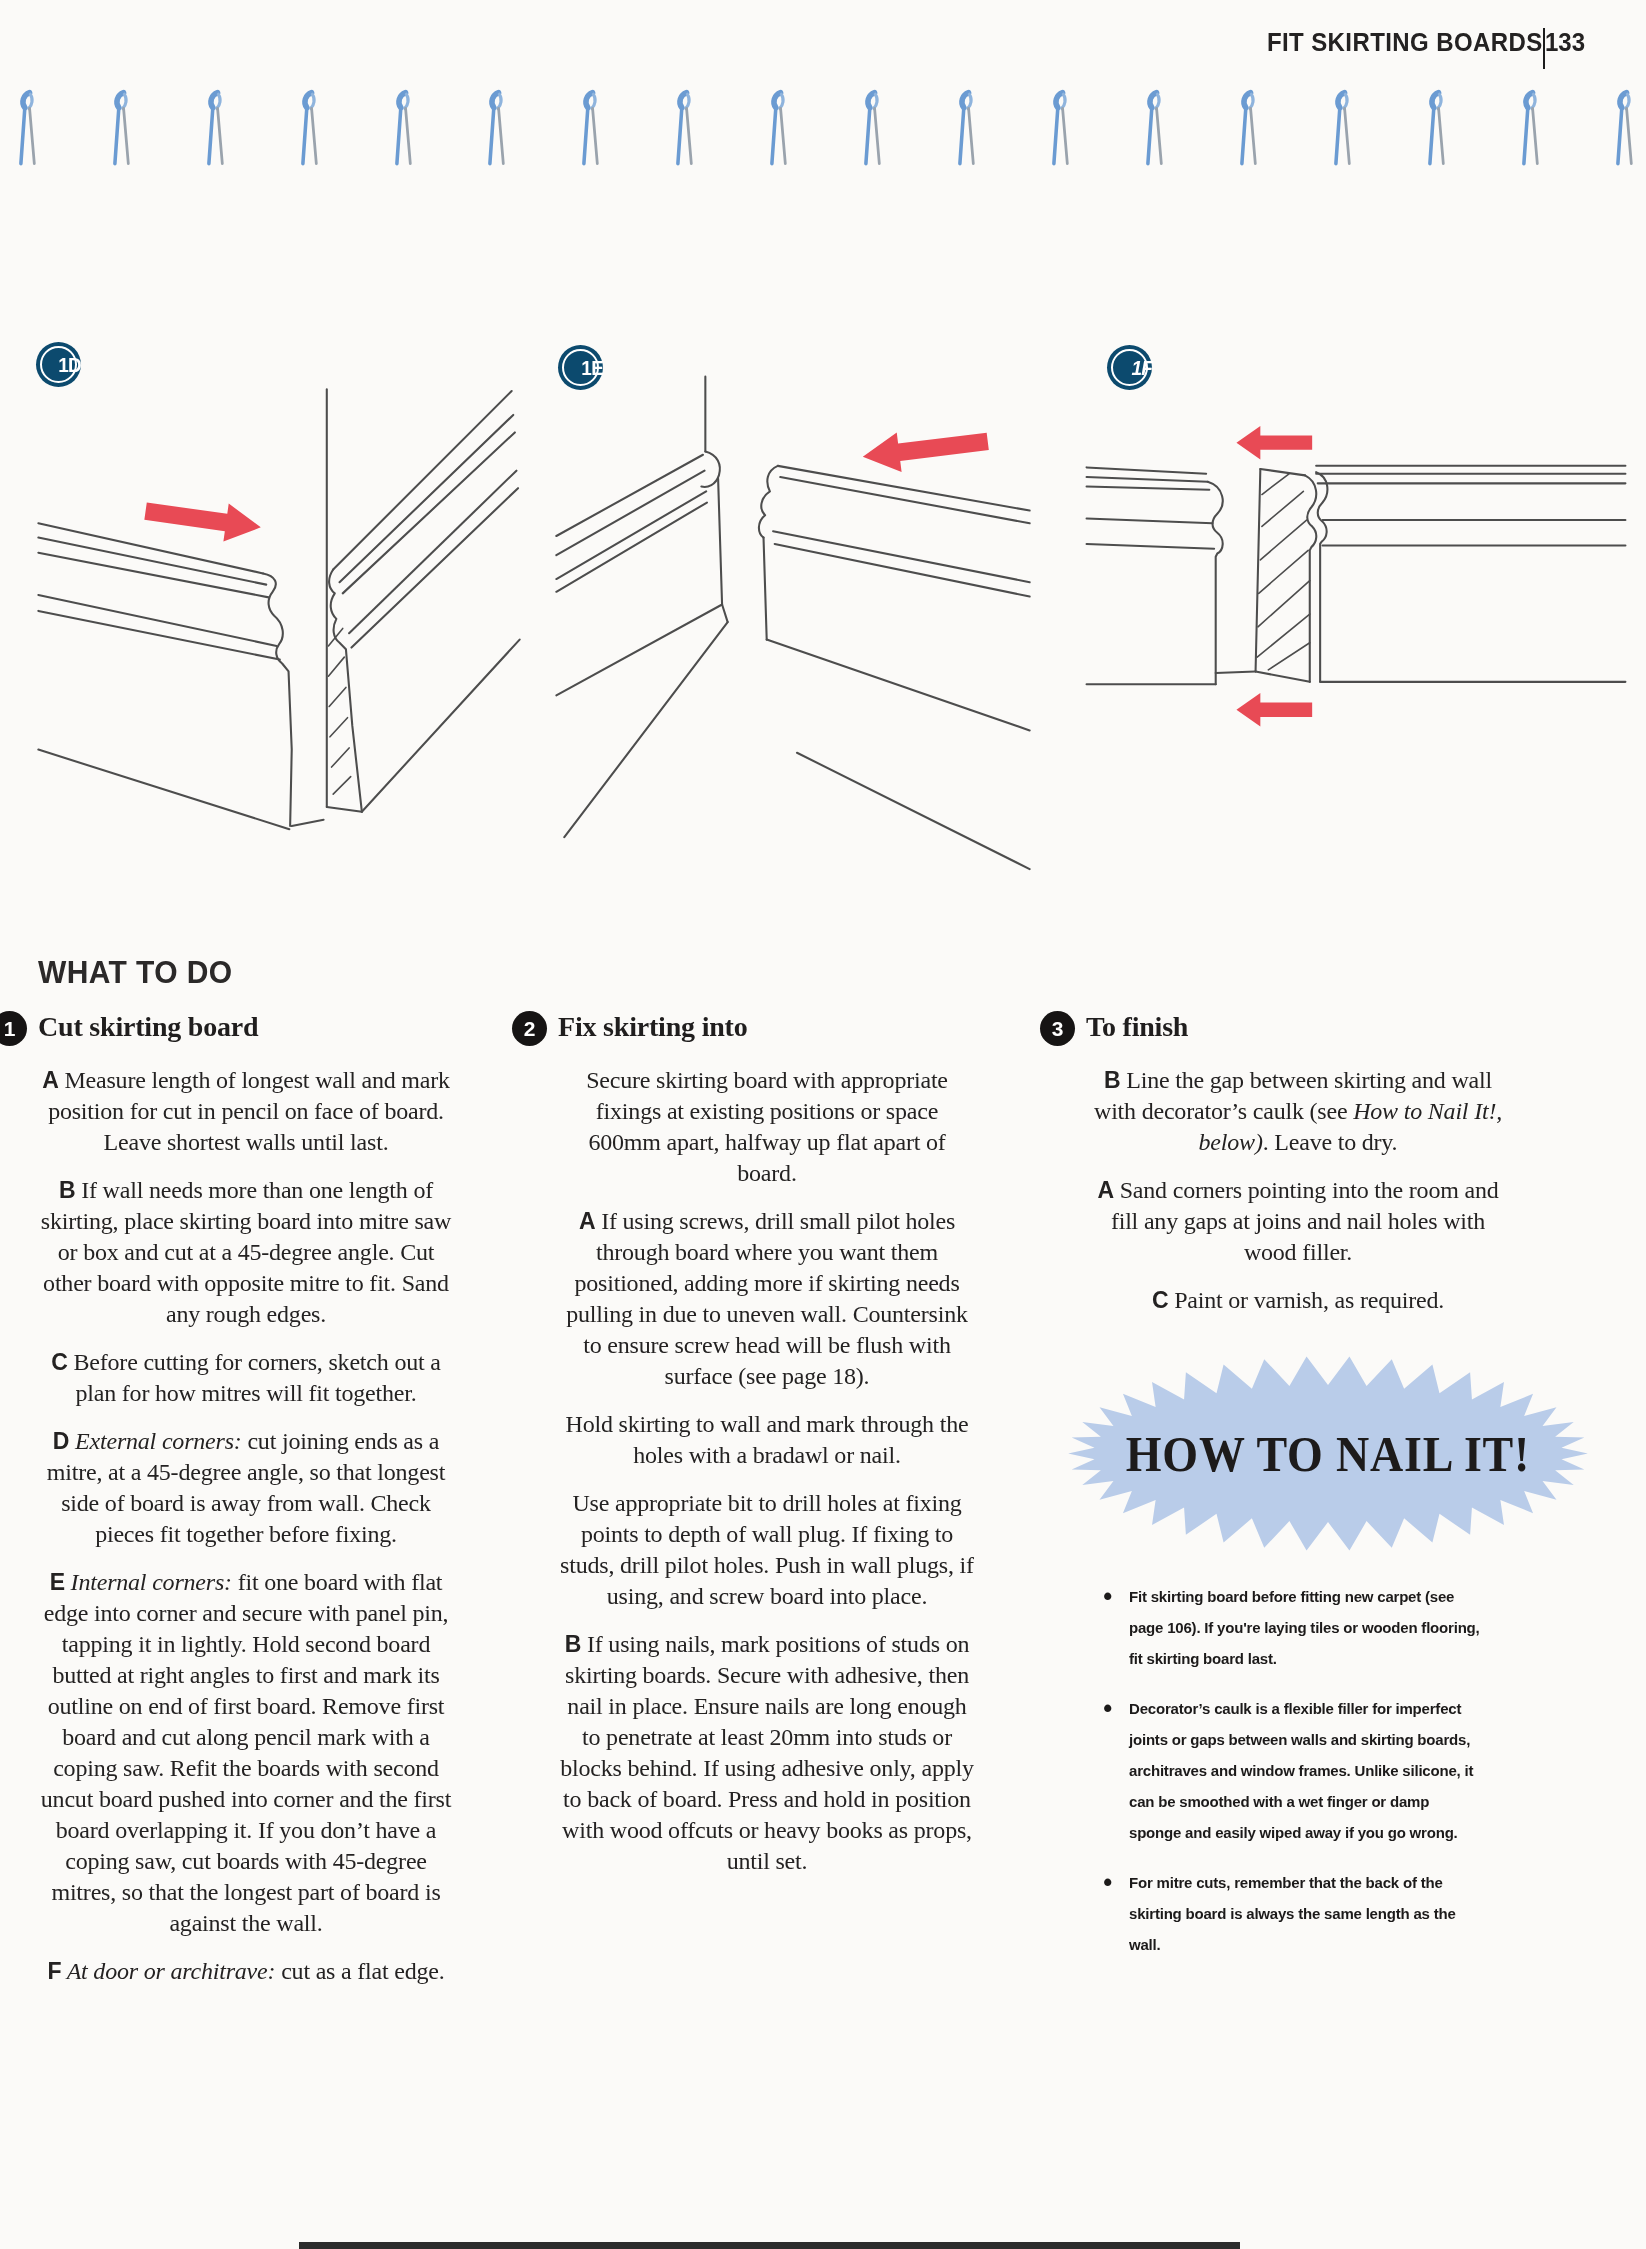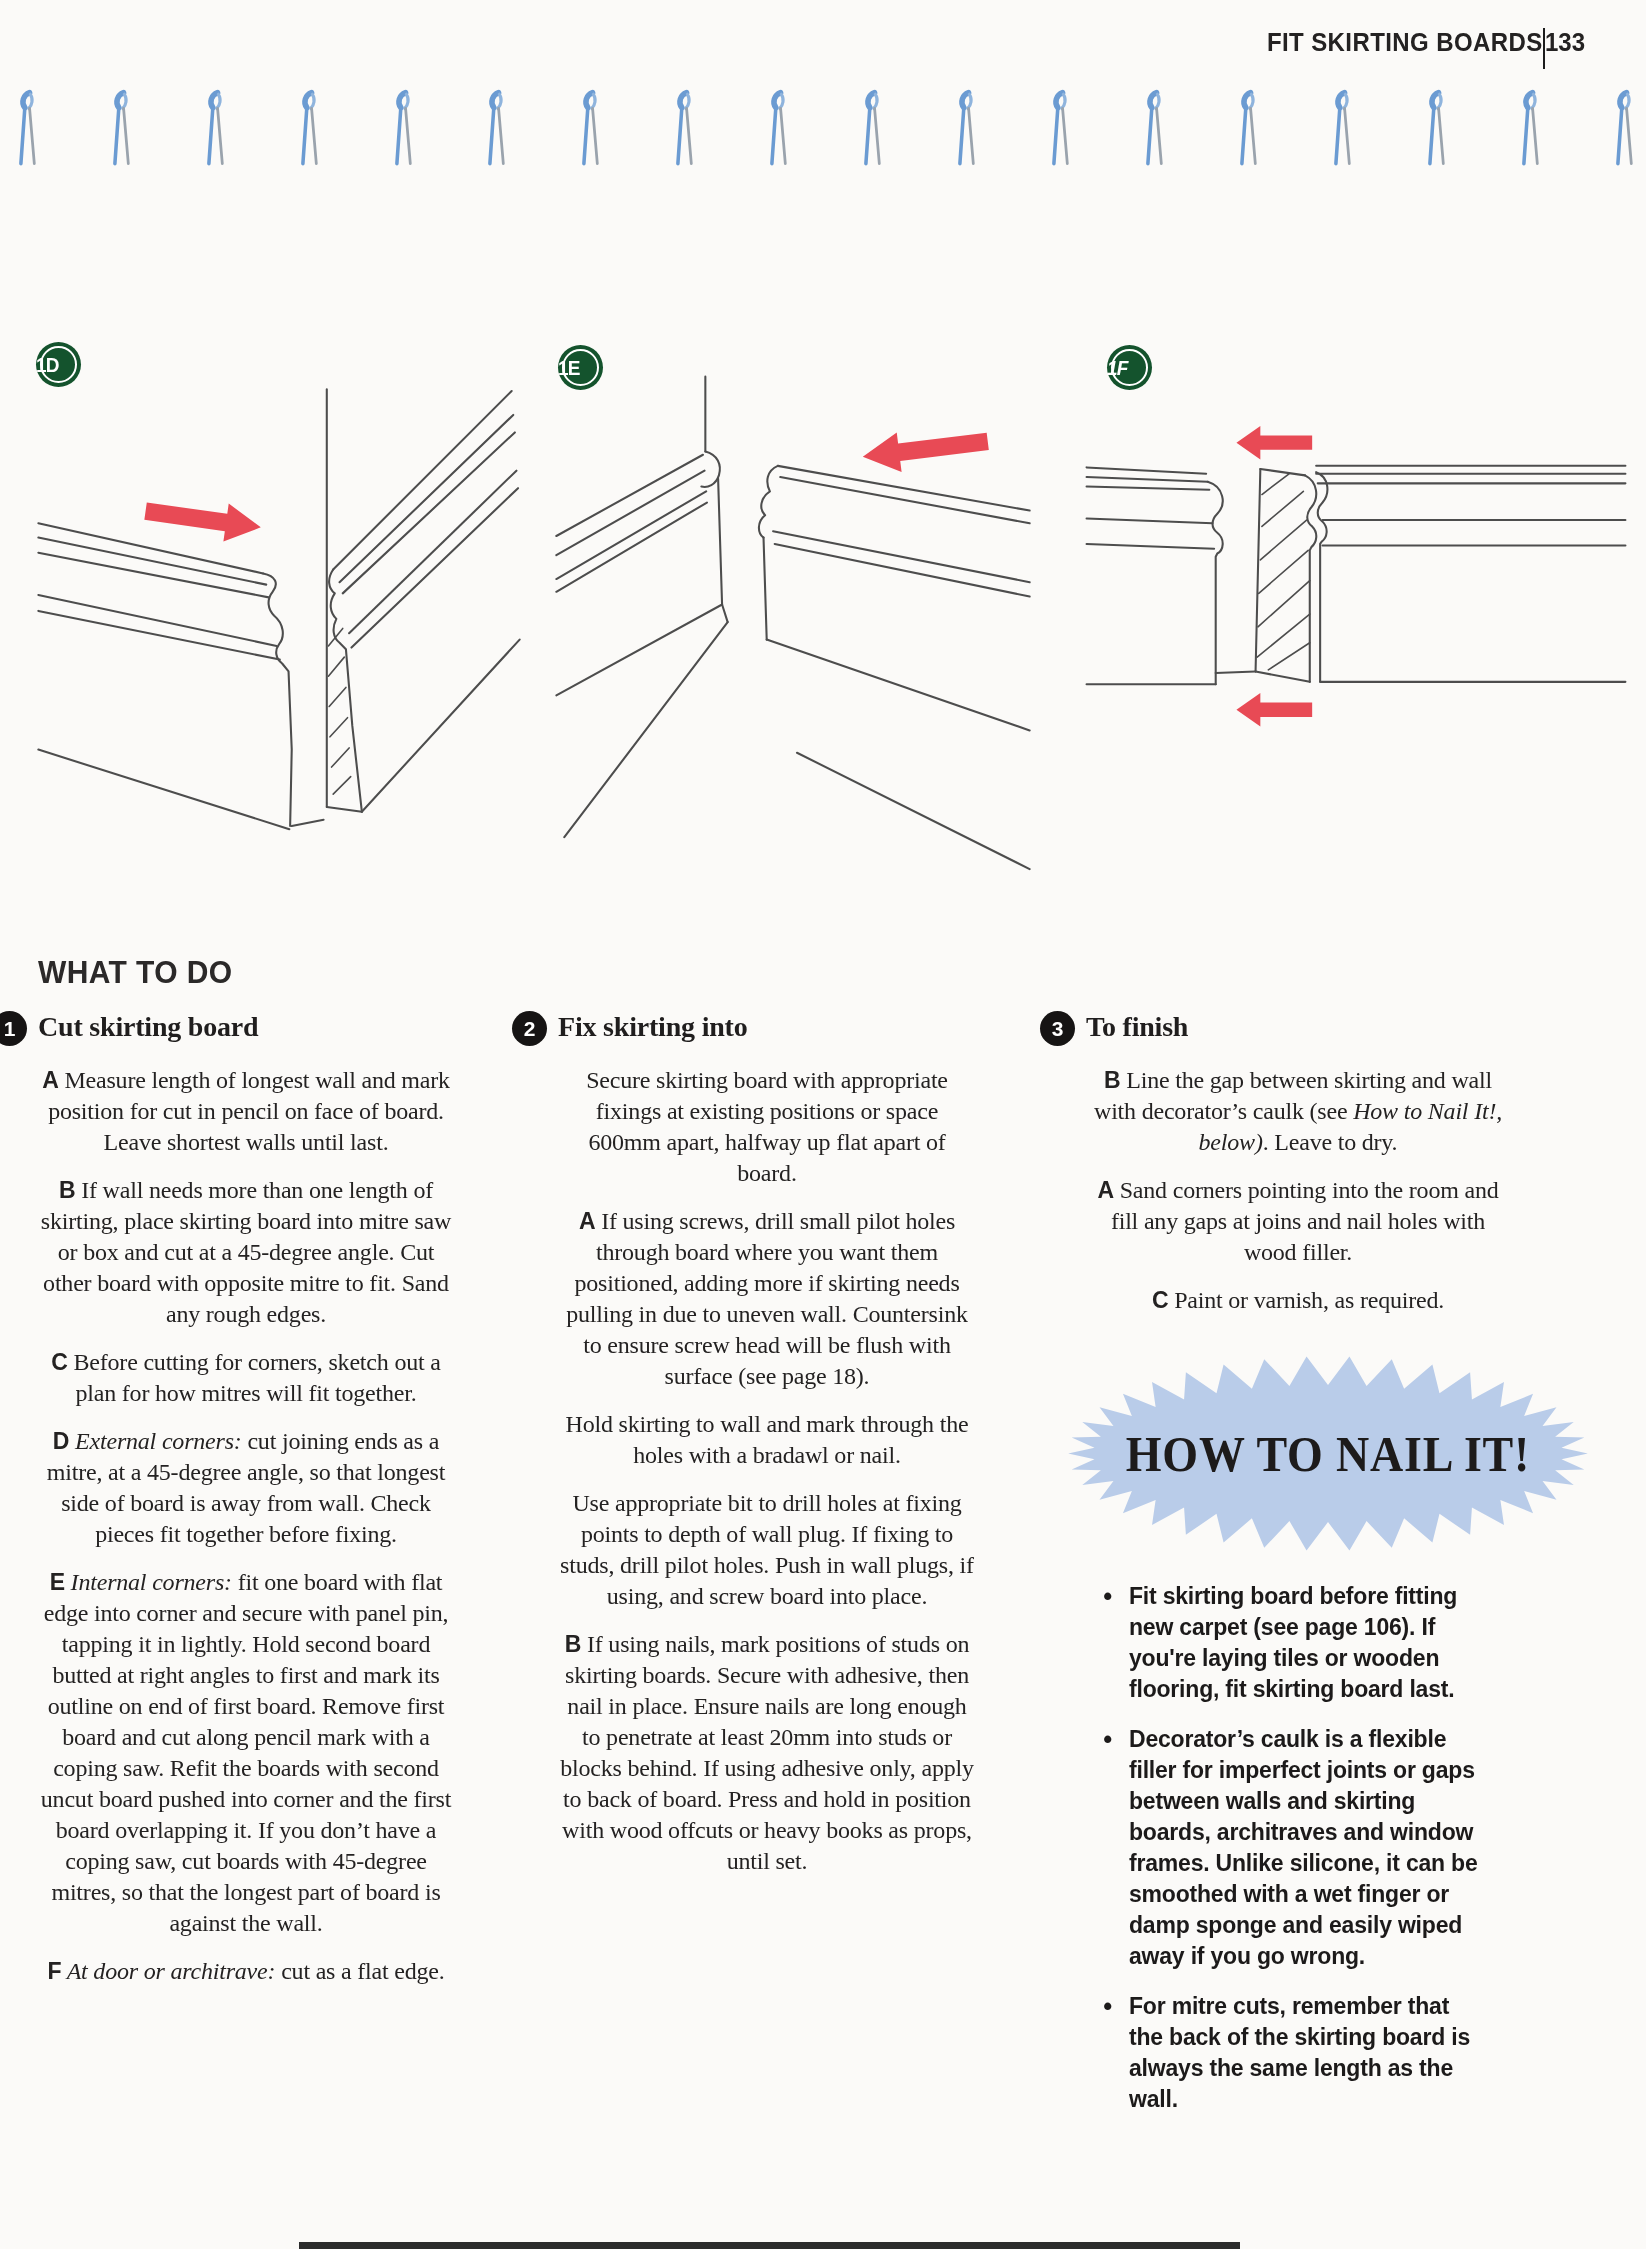--- a/index.html
+++ b/index.html
@@ -34,21 +34,21 @@
   .icon-row{
     position:absolute;left:12.8px;top:86px;width:1627px;height:89px;
     display:flex;justify-content:space-between;align-items:flex-start;
   }
   .pincer{width:30px;height:86px;}
   
   .fig{position:absolute;top:375px;height:526px;}
   .fig svg.draw{position:absolute;inset:0;width:100%;height:100%;}
   .fig-badge{
     position:absolute;width:45px;height:45px;border-radius:50%;
-    background:#14532d;display:flex;align-items:center;justify-content:flex-start;
+    background:#0c4a6e;display:flex;align-items:center;justify-content:flex-end;
   }
   .fig-badge::after{content:'';position:absolute;inset:4px;border:2.4px solid #fff;border-radius:50%;}
   .fig-badge span{
     position:relative;z-index:1;color:#fff;font-family:"Liberation Sans",sans-serif;
     font-weight:bold;font-size:19px;letter-spacing:-0.8px;transform:scaleY(1.1);
   }
   #fig1{left:24px;width:502px;}
   #fig2{left:542px;width:502px;}
   #fig3{left:1077px;width:558px;}
   #fig1 .fig-badge{left:12px;top:-33px;}
@@ -86,21 +86,21 @@
   .burst-wrap svg{position:absolute;inset:0;width:100%;height:100%;}
   .burst-title{
     position:absolute;inset:0;display:flex;align-items:center;justify-content:center;
     font-family:"Liberation Serif",serif;font-weight:bold;font-size:46px;
     color:#1d1b1b;letter-spacing:0.8px;transform:scaleY(1.12);
   }
   
   .nail-bullets{
     list-style:none;margin-top:27px;padding-left:22px;
     font-family:"Liberation Sans",sans-serif;font-weight:bold;
-    font-size:23px;line-height:31px;color:#1c1a1a;letter-spacing:-0.2px;
+    font-size:15px;line-height:31px;color:#1c1a1a;letter-spacing:-0.2px;
     width:399px;
   }
   .nail-bullets li{position:relative;margin-bottom:19px;padding-left:21px;}
   .nail-bullets li::before{content:'\2022';position:absolute;left:-4.8px;top:0;font-size:25.5px;}
   
   .bottom-strip{position:absolute;left:299px;bottom:0;width:941px;height:8px;background:#2c2c2c;}
 </style>
 </head>
 <body>
 

